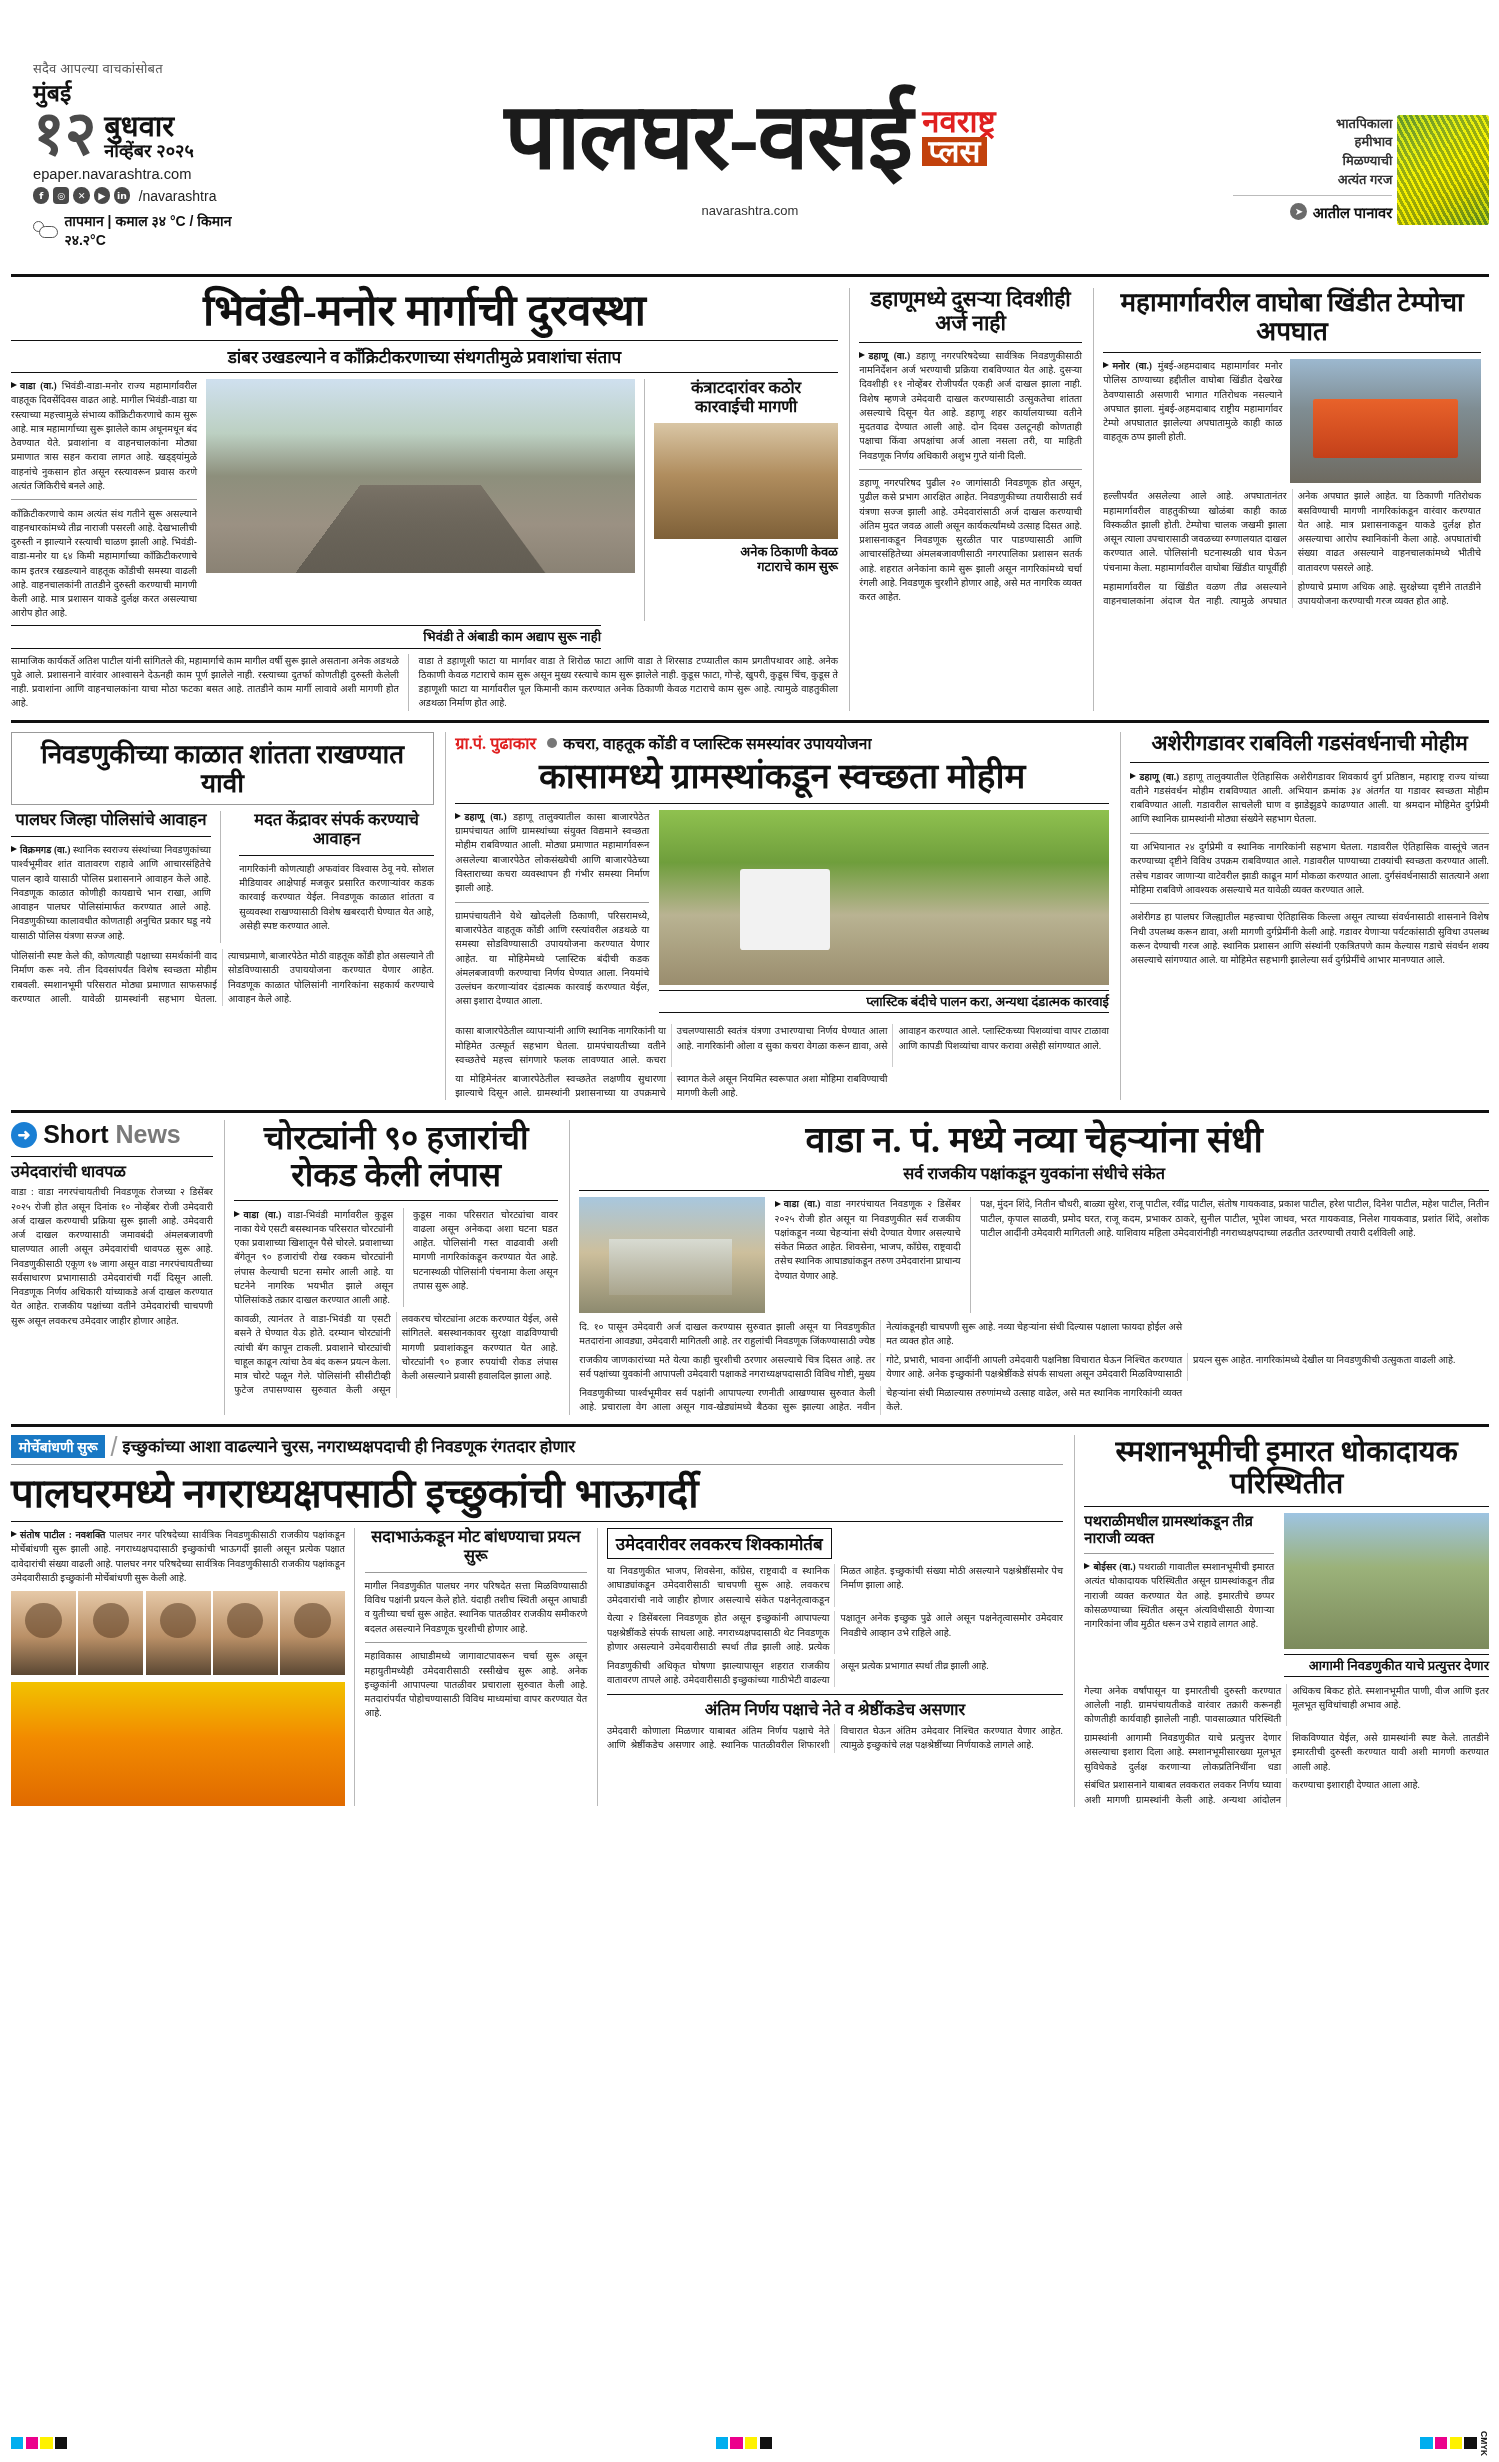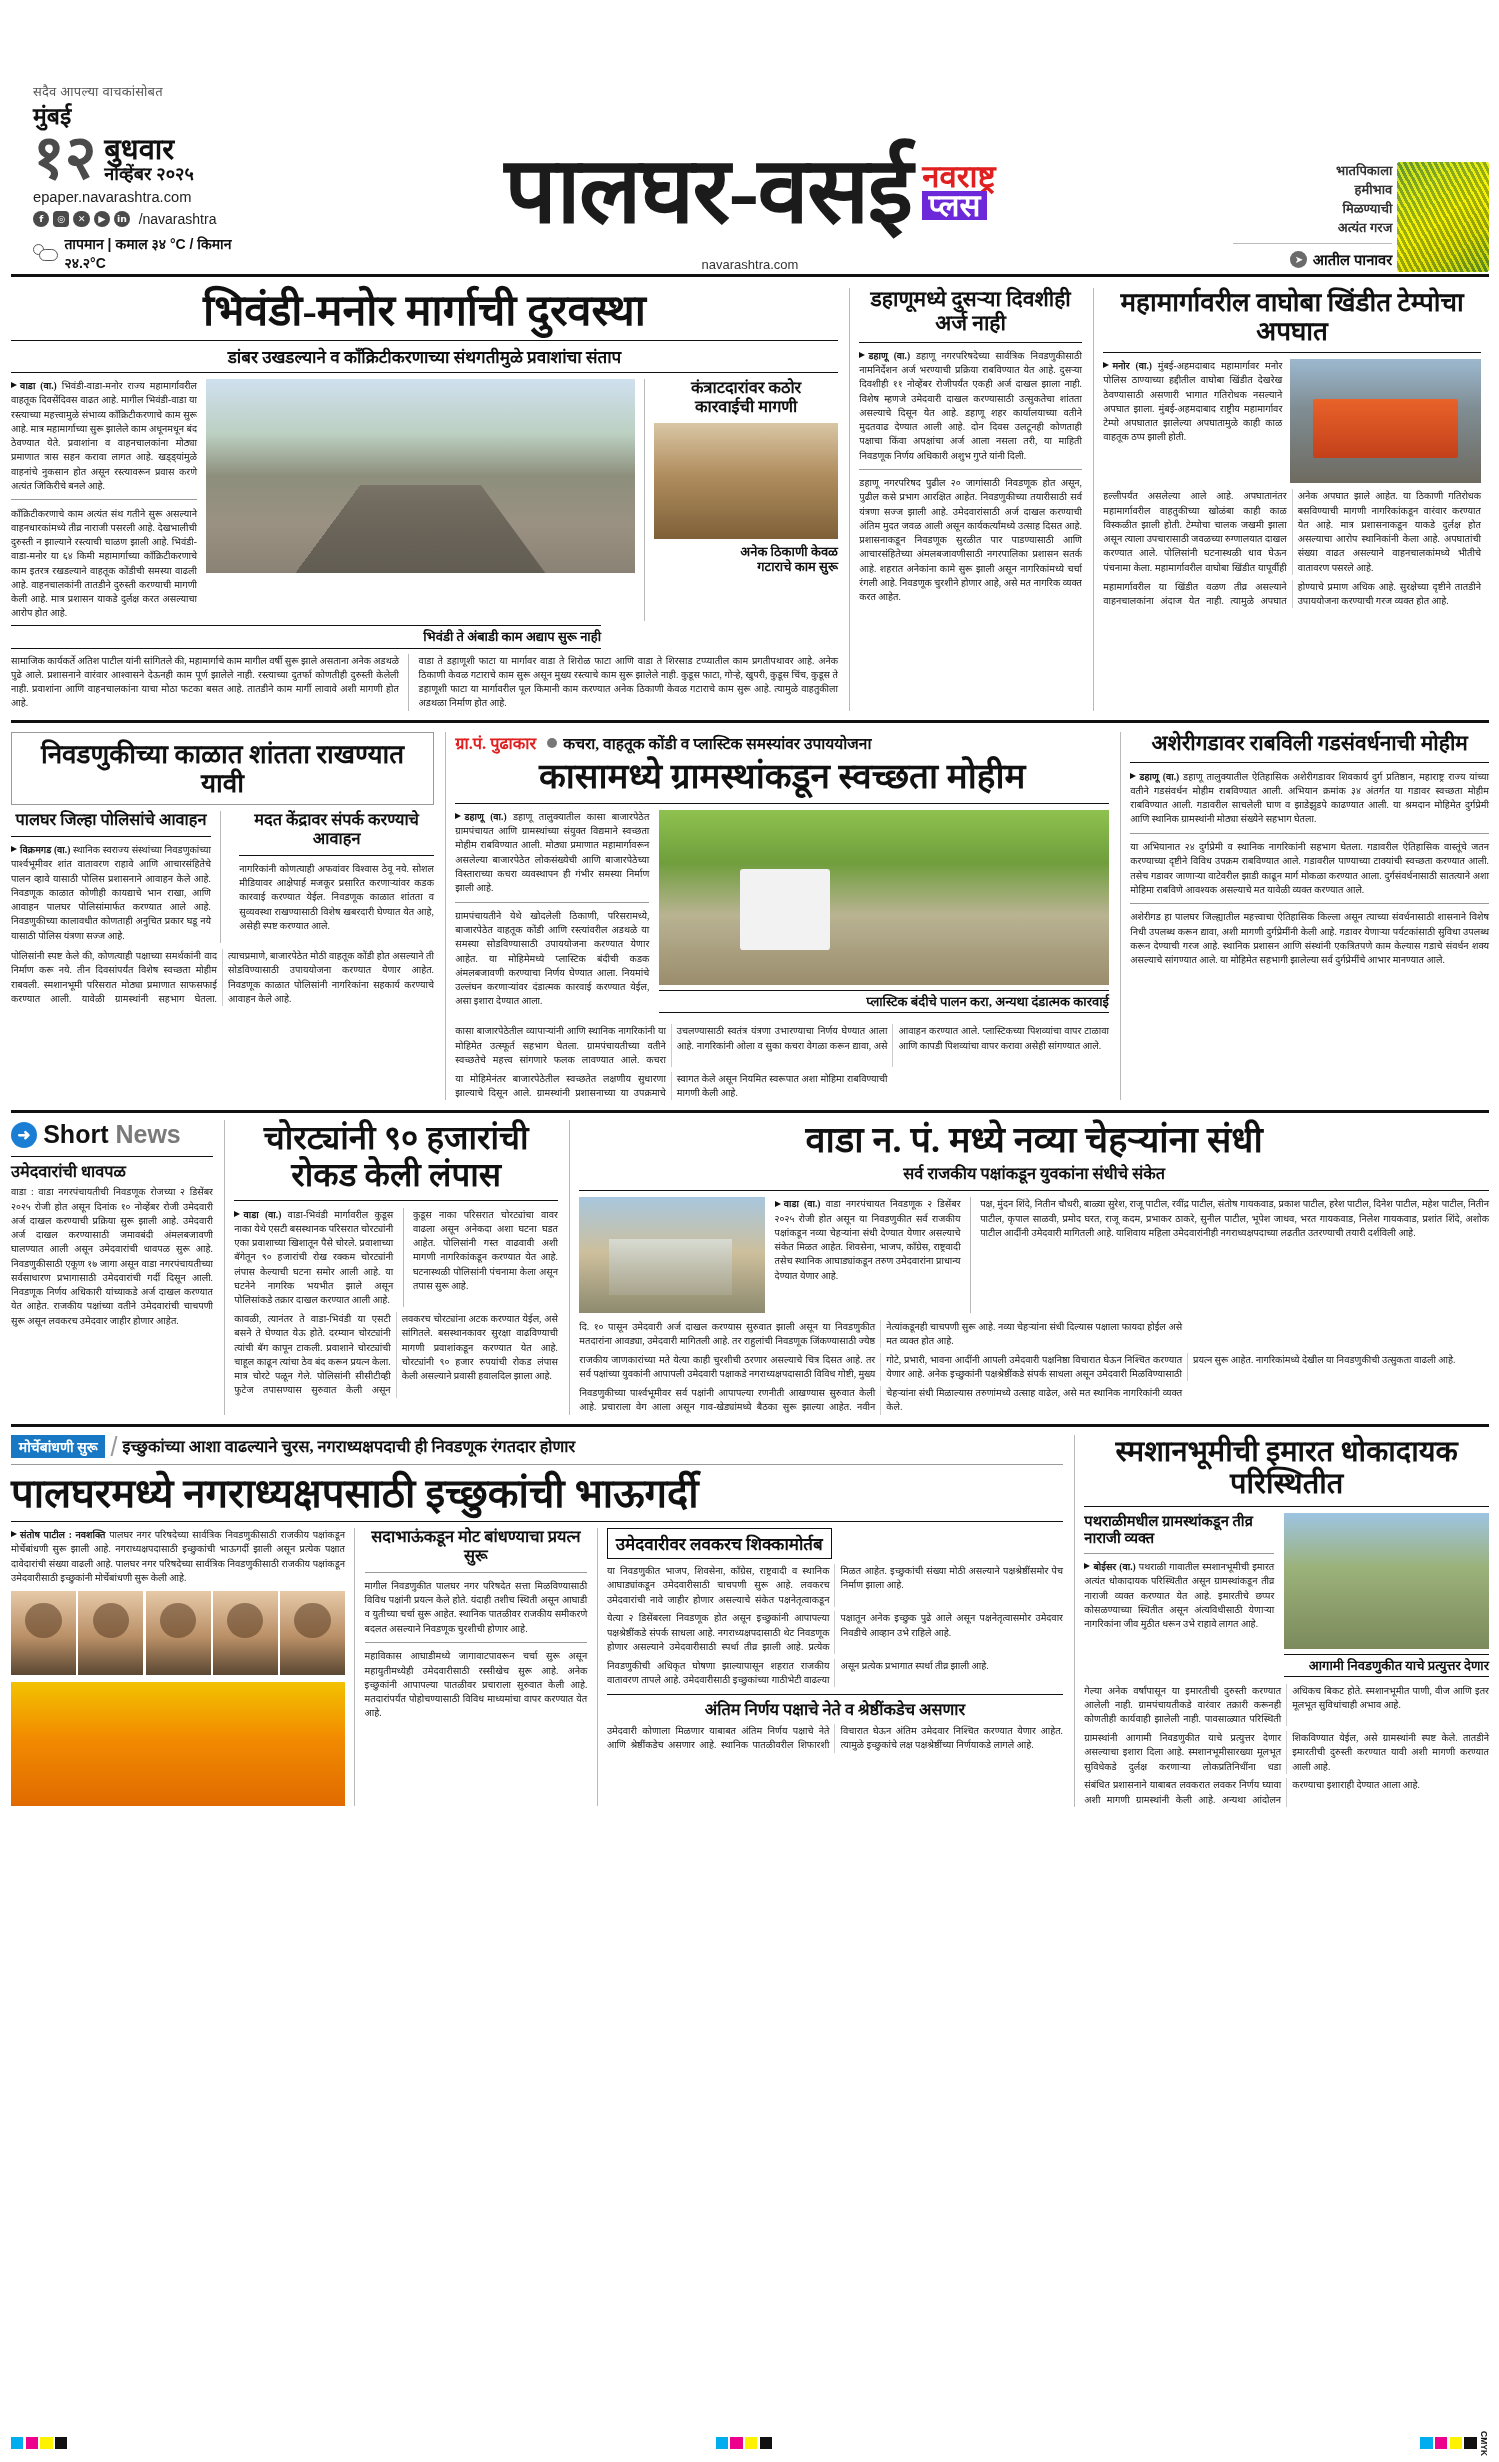--- a/index.html
+++ b/index.html
@@ -6,21 +6,21 @@
   body {
     width: 1500px; height: 2462px;
     background: #ffffff;
     font-family: "Liberation Sans", sans-serif;
     color: #111;
     overflow: hidden;
   }
   .page { width: 1500px; height: 2462px; position: relative; padding: 0 11px; }
 
   
-  .masthead { display: flex; align-items: flex-end; height: 272px; padding-top: 36px; }
+  .masthead { display: flex; align-items: center; height: 272px; padding-top: 36px; }
   .mh-left { width: 256px; padding-left: 22px; }
   .mh-tag { font-size: 13px; color: #555; letter-spacing: 0.2px; margin-bottom: 4.7px; }
   .mh-city { font-size: 23px; font-weight: bold; color: #111; line-height: 1; margin-bottom: 1.6px; }
   .mh-daterow { display: flex; align-items: flex-start; gap: 7.8px; }
   .mh-daynum { font-size: 61px; font-weight: bold; color: #4b4b4b; line-height: .9; }
   .mh-daywrap { padding-top: 4.7px; }
   .mh-dayname { font-size: 29px; font-weight: bold; color: #111; line-height: 1.05; }
   .mh-monthyear { font-size: 18px; font-weight: bold; color: #111; line-height: 1.1; }
   .mh-url { font-size: 14.7px; color: #222; margin-top: 4.7px; }
   .mh-social { display: flex; align-items: center; gap: 3.9px; margin-top: 5.4px; }
@@ -35,21 +35,21 @@
                    border: 1.6px solid #555; }
   .tempicon .cloud { position: absolute; left: 6.2px; top: 6.2px; width: 18.6px; height: 11.6px;
                      border: 1.6px solid #555; border-radius: 7.8px 7.8px 7px 7px; background: #fff; }
 
   .mh-center { flex: 1; text-align: center; position: relative; }
   .mh-logo-row { display: flex; align-items: center; justify-content: center; gap: 11px; }
   .mh-title { font-size: 92px; font-weight: bold; color: #1b1b1b; line-height: 1;
               letter-spacing: -1.6px; font-family: "Liberation Serif", serif; }
   .nav-badge { text-align: left; line-height: .95; }
   .nav-badge .nv1 { font-size: 31px; font-weight: bold; color: #e02020; font-family: "Liberation Serif", serif; }
-  .nav-badge .nv2 { display: inline-block; background: #6d28d9; color: #fff; font-size: 31px;
+  .nav-badge .nv2 { display: inline-block; background: #c2410c; color: #fff; font-size: 31px;
                     font-weight: bold; padding: 0 6.2px; font-family: "Liberation Serif", serif; }
   .mh-site { font-size: 13px; color: #333; margin-top: 20px; }
 
   .mh-right { width: 256px; display: flex; align-items: flex-start; gap: 4.7px; padding-top: 31px; }
   .mh-promo-text { flex: 1; text-align: right; }
   .mh-promo-text .pline { font-size: 13px; font-weight: bold; color: #333; line-height: 1.45; }
   .promo-more { display: flex; align-items: center; justify-content: flex-end; gap: 5.4px;
                 border-top: 1.6px solid #bbb; margin-top: 5.4px; padding-top: 5.4px; }
   .promo-more .arrowc { width: 17px; height: 17px; border-radius: 50%; background: #6b6b6b; color: #fff;
                         font-size: 10px; display: flex; align-items: center; justify-content: center; }

